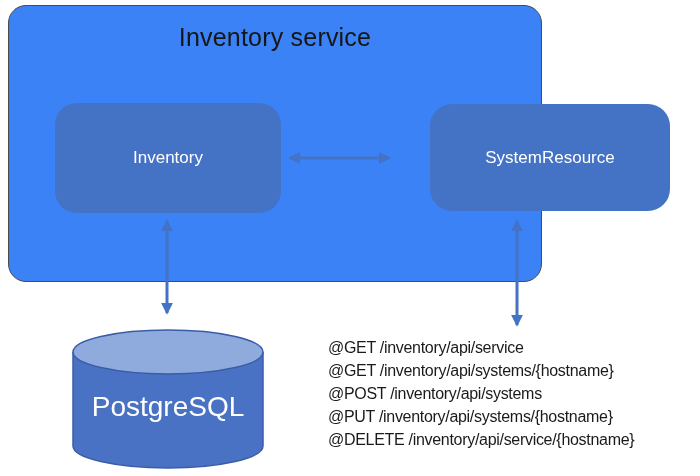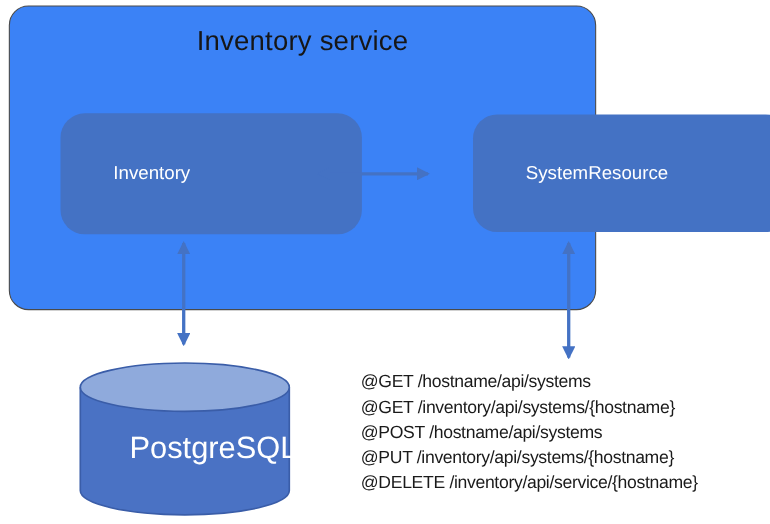--- a/index.html
+++ b/index.html
@@ -35,23 +35,23 @@
     font-size: 25px;
     color: #161616;
     letter-spacing: 0.2px;
   }
   .node {
     position: absolute;
     background: #4472c4;
     border-radius: 22px;
     display: flex;
     align-items: center;
+    justify-content: center;
     color: #ffffff;
     font-size: 17px;
-    padding-left: 48px;
   }
   .node-inventory {
     left: 55px;
     top: 103px;
     width: 226px;
     height: 110px;
   }
   .node-systemresource {
     left: 398px;
     top: 104px;
@@ -68,21 +68,20 @@
     pointer-events: none;
   }
   .db-label {
     position: absolute;
     left: 73px;
     top: 391px;
     width: 190px;
     text-align: center;
     color: #ffffff;
     font-size: 28px;
-    padding-left: 26px;
   }
   .endpoints-list {
     position: absolute;
     left: 328px;
     top: 336px;
     color: #1a1a1a;
     font-size: 16px;
     line-height: 23px;
     letter-spacing: -0.3px;
     white-space: nowrap;
@@ -121,20 +120,20 @@
     <g>
       <path d="M73,352 L73,446 A95,22 0 0 0 263,446 L263,352 Z" fill="#4a72c4"></path>
       <path d="M73,352 L73,446 A95,22 0 0 0 263,446 L263,352" fill="none" stroke="#3a5da8" stroke-width="1.5"></path>
       <ellipse cx="168" cy="352" rx="95" ry="22" fill="#8faadc" stroke="#3a5da8" stroke-width="1.5"></ellipse>
     </g>
   </svg>
 
   <div class="db-label">PostgreSQL</div>
 
   <div class="endpoints-list">
-    <div>@GET /hostname/api/systems</div>
+    <div>@GET /inventory/api/service</div>
     <div>@GET /inventory/api/systems/{hostname}</div>
-    <div>@POST /hostname/api/systems</div>
+    <div>@POST /inventory/api/systems</div>
     <div>@PUT /inventory/api/systems/{hostname}</div>
     <div>@DELETE /inventory/api/service/{hostname}</div>
   </div>
 
 </div>
 
 </body></html>

